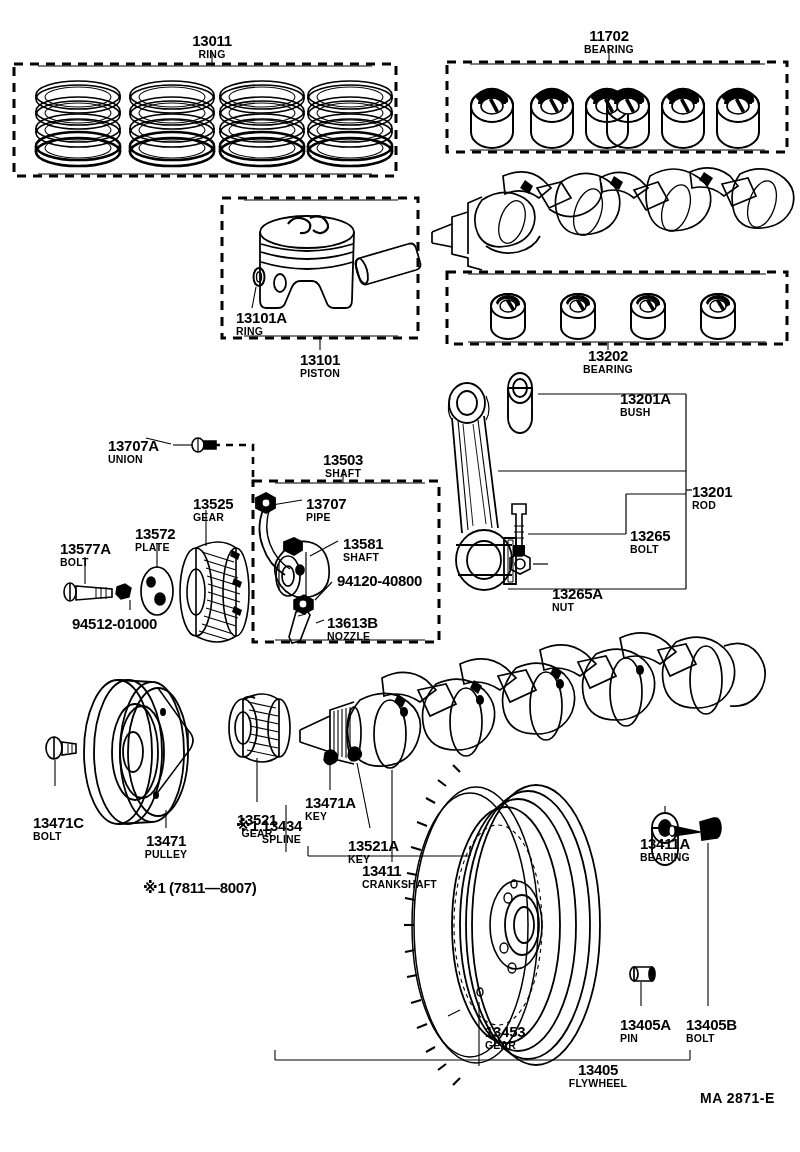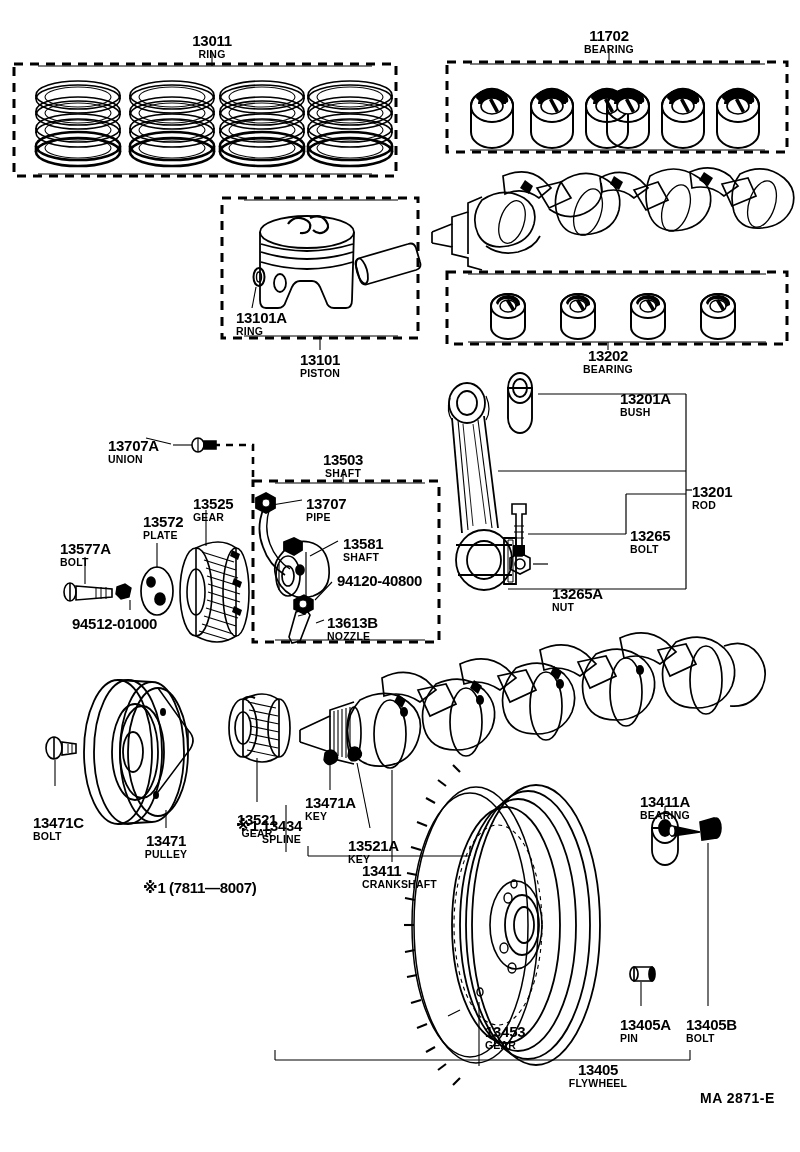--- a/index.html
+++ b/index.html
@@ -623,21 +623,21 @@
         <div class="sub">GEAR</div>
       </div>
       <div class="lbl lblL" style="left: 306px; top: 496px;">
         <div class="num">13707</div>
         <div class="sub">PIPE</div>
       </div>
       <div class="lbl lblL" style="left: 343px; top: 536px;">
         <div class="num">13581</div>
         <div class="sub">SHAFT</div>
       </div>
-      <div class="lbl lblL" style="left: 135px; top: 514px; margin-left: 8px;">
+      <div class="lbl lblL" style="left: 135px; top: 526px;">
         <div class="num">13572</div>
         <div class="sub">PLATE</div>
       </div>
       <div class="lbl lblL" style="left: 60px; top: 541px;">
         <div class="num">13577A</div>
         <div class="sub">BOLT</div>
       </div>
       <div class="lbl lblL" style="left: 327px; top: 615px;">
         <div class="num">13613B</div>
         <div class="sub">NOZZLE</div>
@@ -659,21 +659,21 @@
         <div class="sub">KEY</div>
       </div>
       <div class="lbl lblL" style="left: 348px; top: 838px;">
         <div class="num">13521A</div>
         <div class="sub">KEY</div>
       </div>
       <div class="lbl lblL" style="left: 362px; top: 863px;">
         <div class="num">13411</div>
         <div class="sub">CRANKSHAFT</div>
       </div>
-      <div class="lbl lblL" style="left: 640px; top: 794px;">
+      <div class="lbl lblL" style="left: 640px; top: 836px;">
         <div class="num">13411A</div>
         <div class="sub">BEARING</div>
       </div>
       <div class="lbl lblL" style="left: 466px; top: 1024px; margin-left: 19px;">
         <div class="num">13453</div>
         <div class="sub">GEAR</div>
       </div>
       <div class="lbl lblL" style="left: 620px; top: 1017px;">
         <div class="num">13405A</div>
         <div class="sub">PIN</div>

